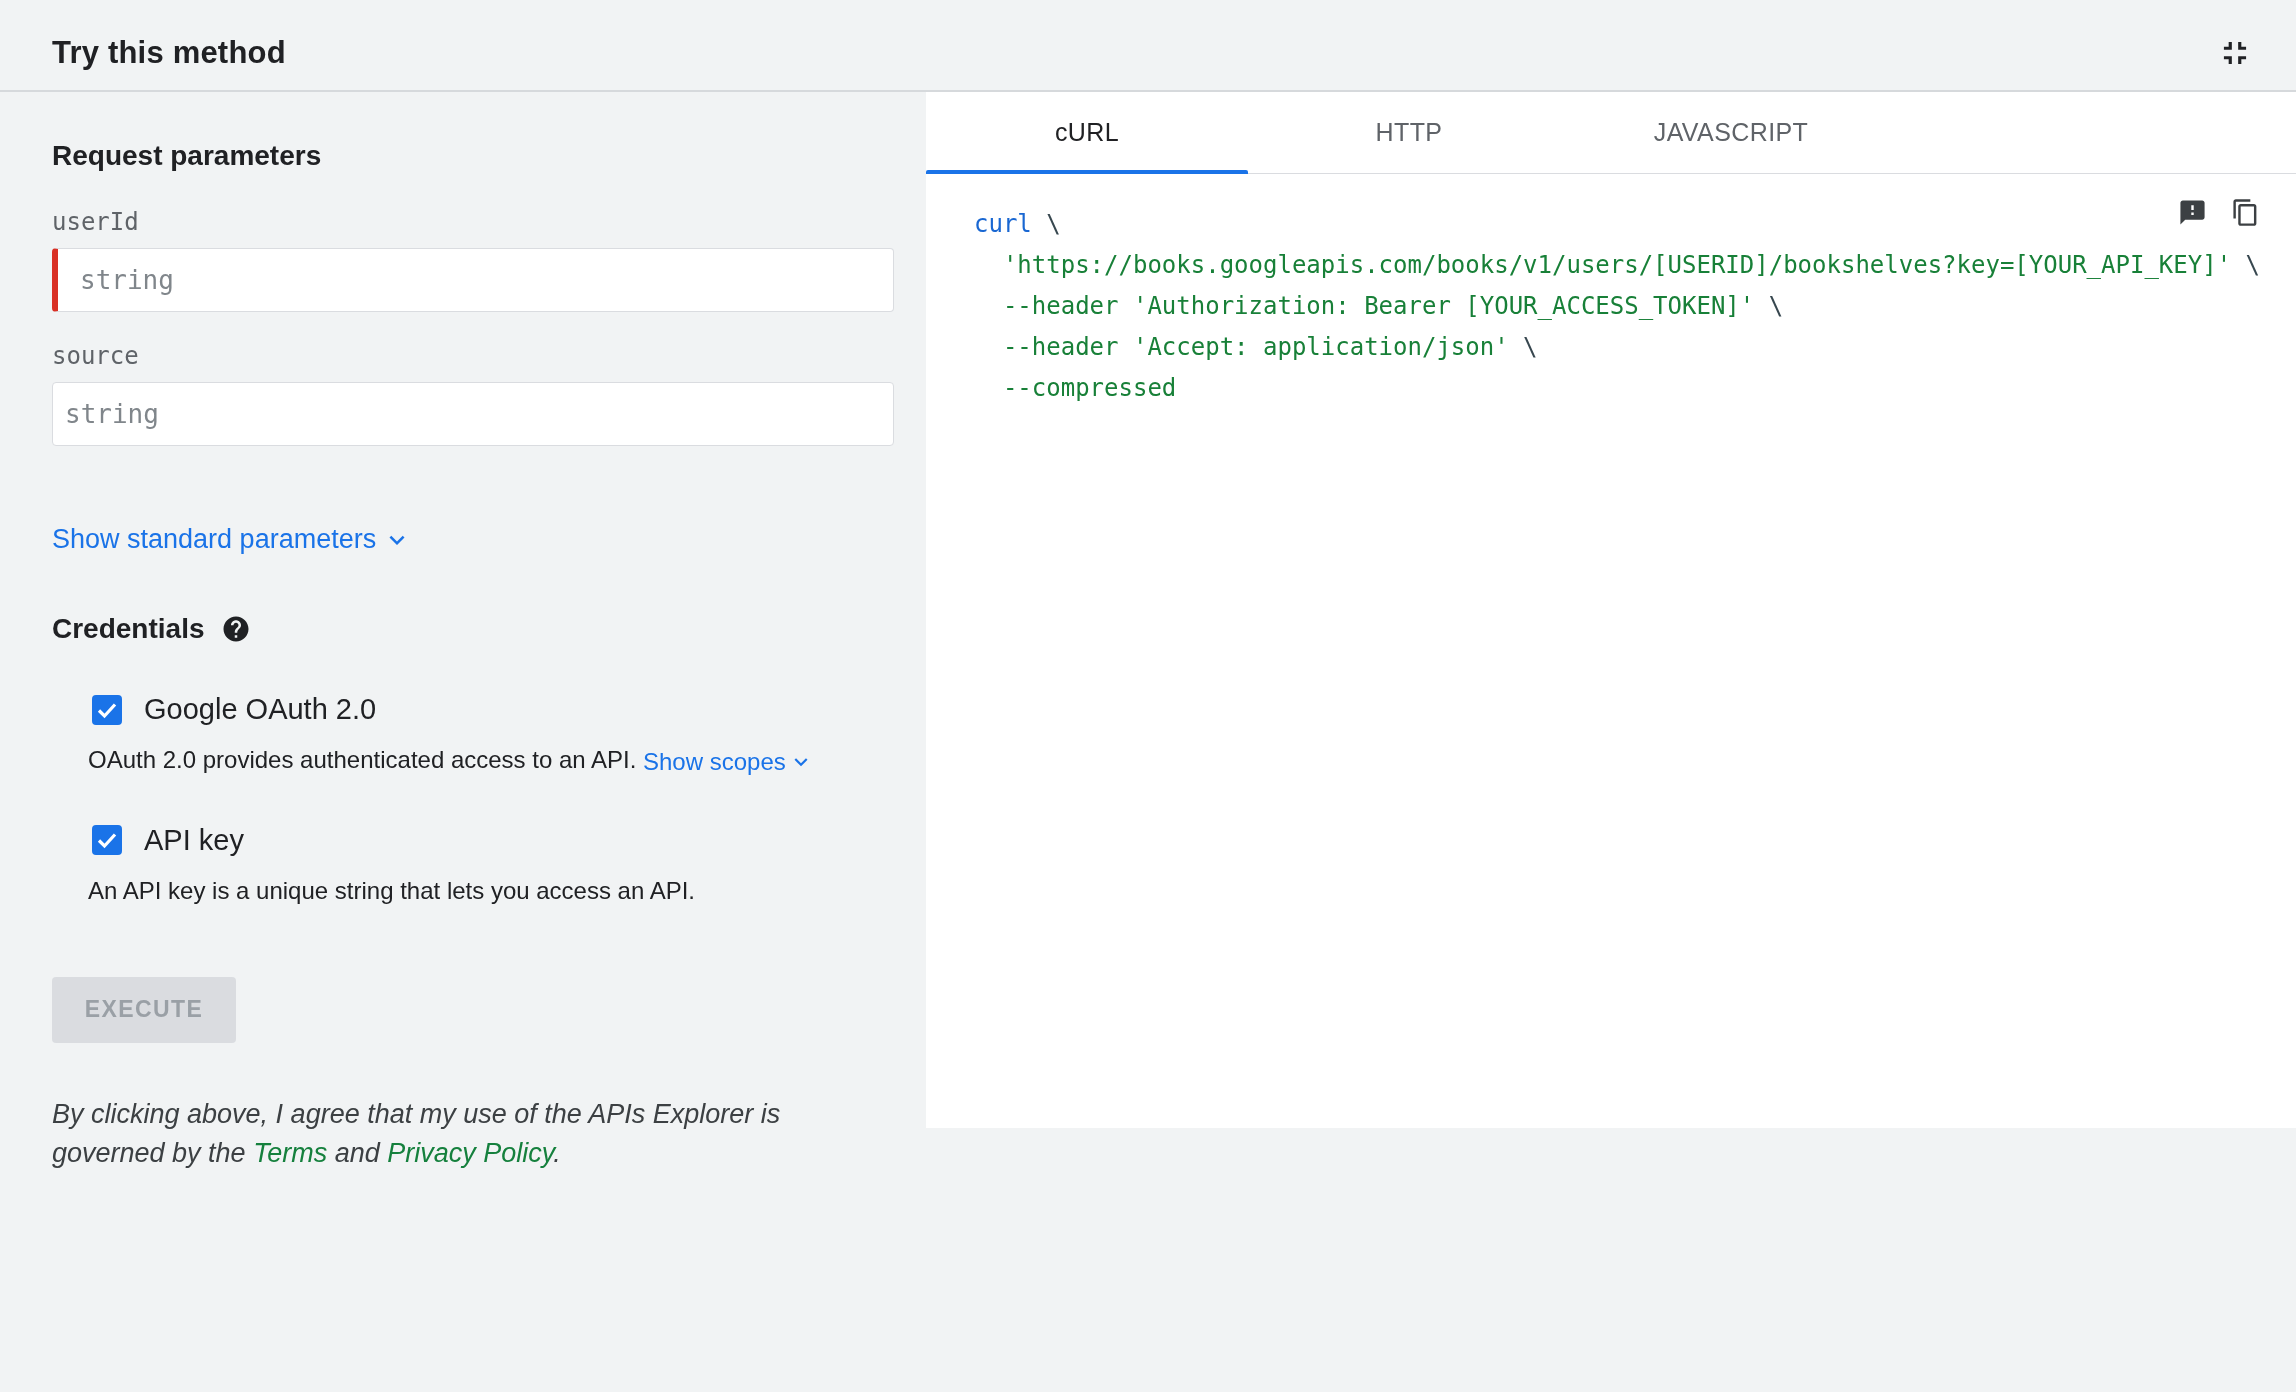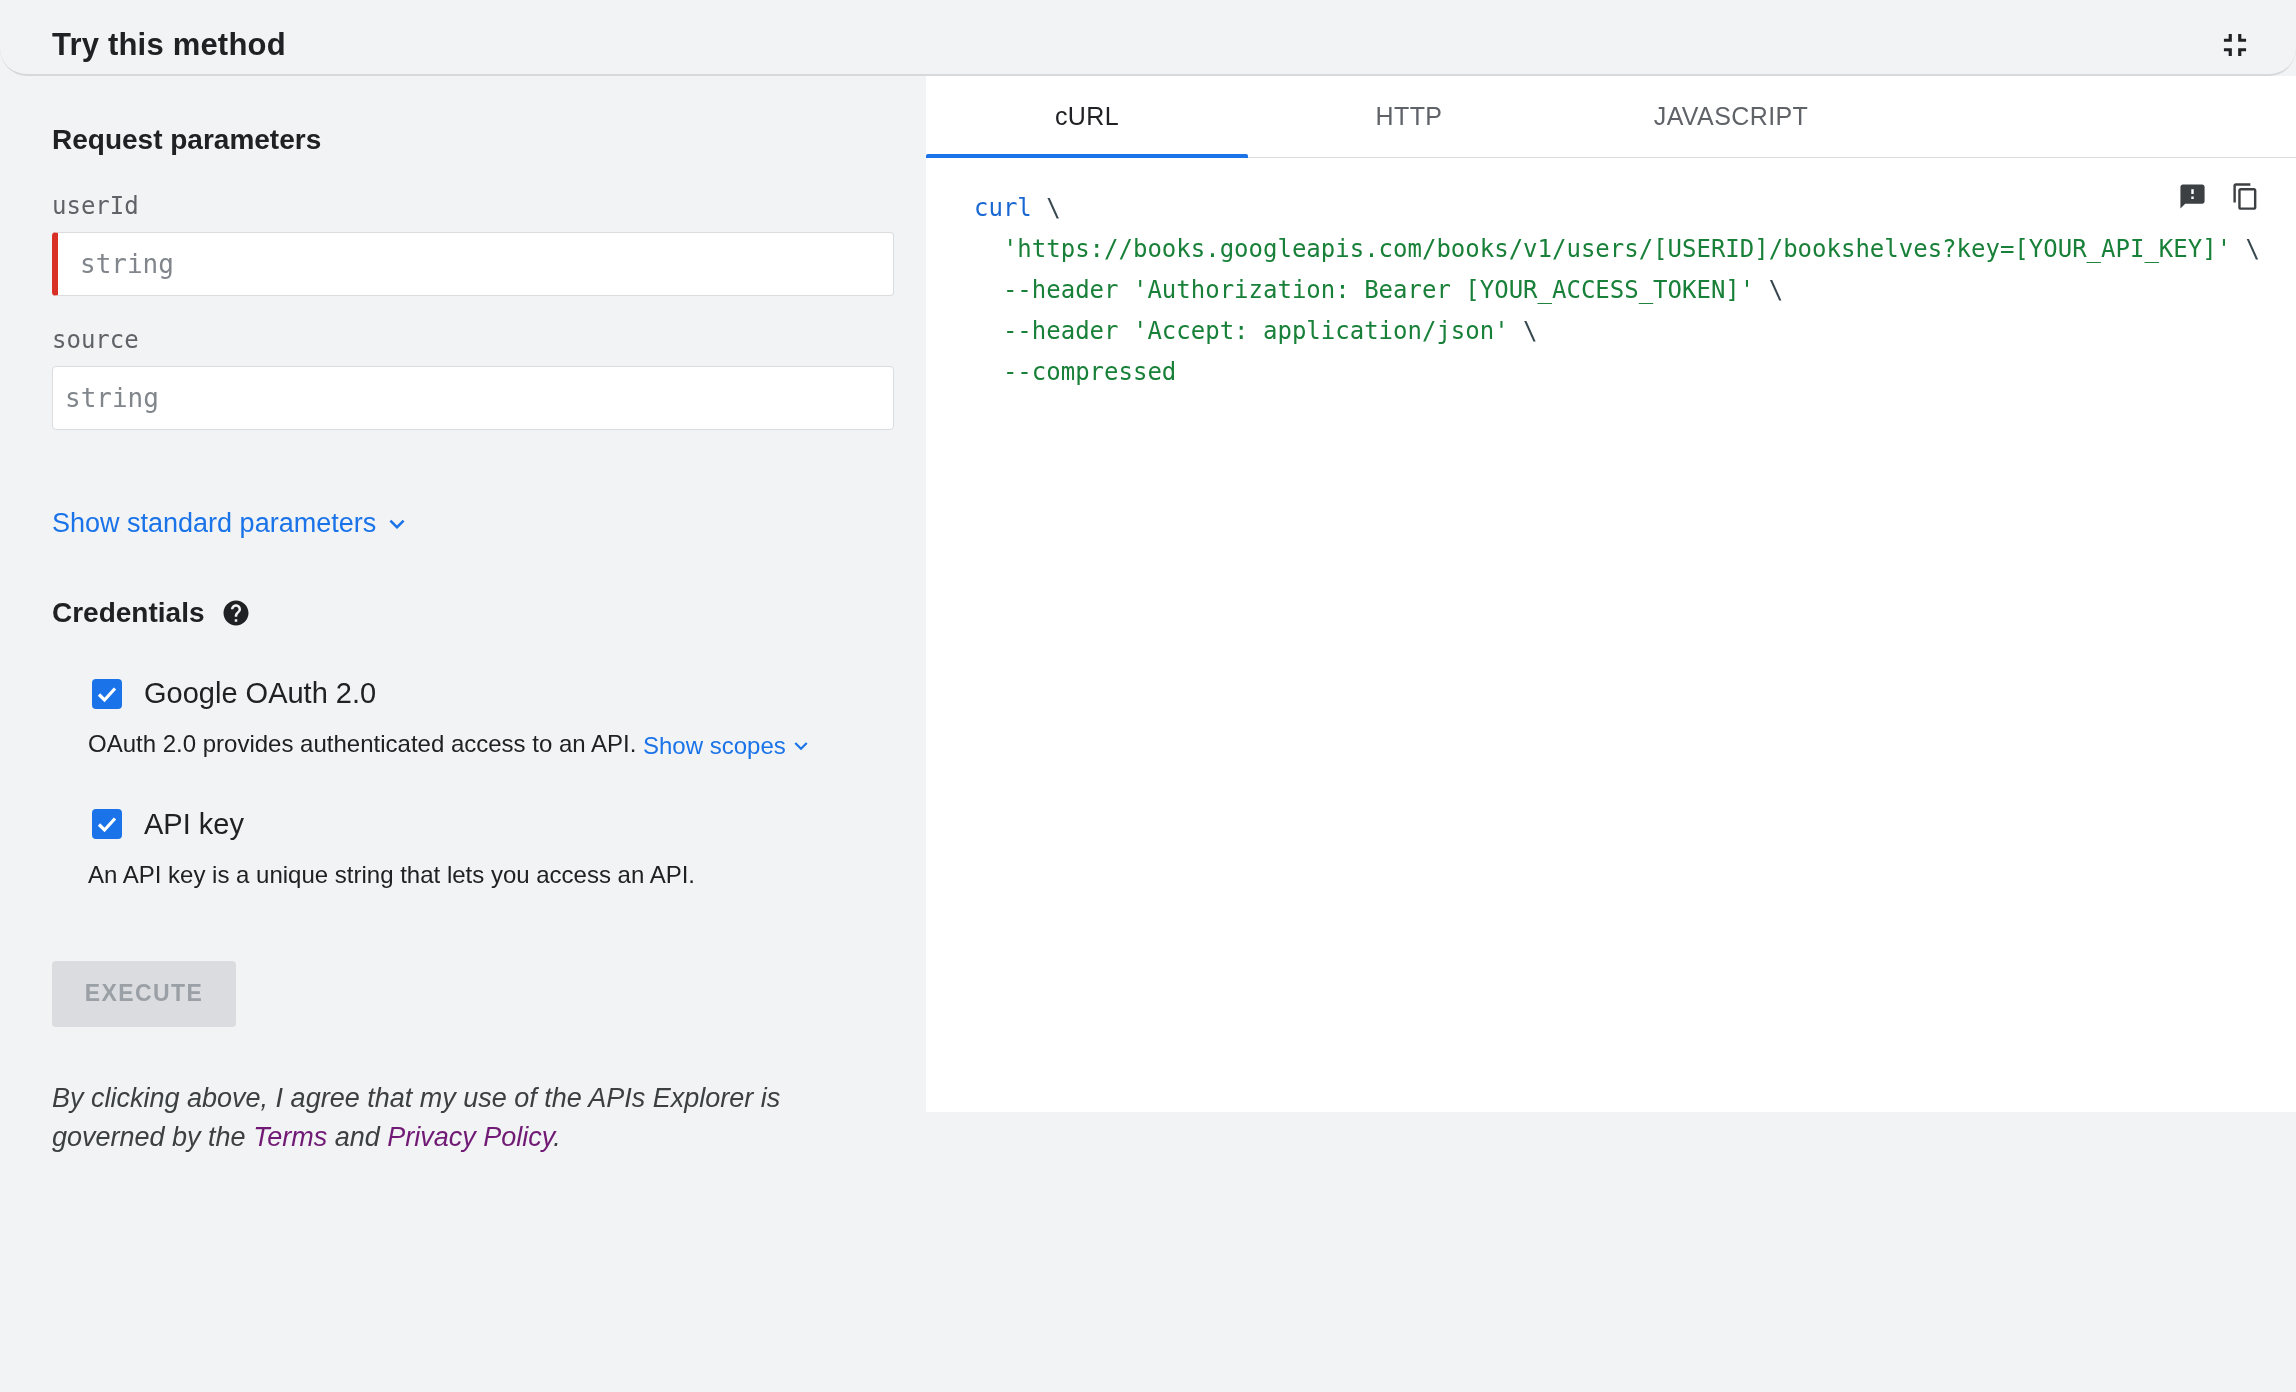--- a/index.html
+++ b/index.html
@@ -6,26 +6,25 @@
   html, body { margin: 0; padding: 0; }
   body {
     width: 2296px; height: 1392px;
     background: #f1f3f4;
     font-family: "Liberation Sans", sans-serif;
     color: #202124;
     overflow: hidden;
   }
   
   .panel-header {
-    height: 76px;
+    height: 92px;
     display: flex; align-items: center; justify-content: space-between;
     padding: 16px 42px 0 52px;
     border-bottom: 2px solid #d6d9dc;
     background: #f1f3f4;
-    border-radius: 27px;
   }
   .panel-title { font-size: 31px; font-weight: 700; margin: 0; letter-spacing: 0.2px; }
   .icon-btn {
     background: none; border: none; padding: 0; cursor: pointer;
     display: flex; align-items: center; justify-content: center;
   }
   
   .content { display: flex; height: 1284px; align-items: flex-start; }
   .left-panel {
     width: 1104px; height: 100%;
@@ -99,21 +98,21 @@
     border: none; border-radius: 4px;
     font-family: Liberation Sans, sans-serif;
     font-size: 23px; font-weight: 700; letter-spacing: 1.4px;
   }
   .disclaimer {
     margin: 52px 0 0 0;
     max-width: 835px;
     font-style: italic;
     font-size: 27px; line-height: 1.45; color: #3c4043;
   }
-  .disclaimer a { color: #701a75; text-decoration: none; cursor: pointer; }
+  .disclaimer a { color: #15803d; text-decoration: none; cursor: pointer; }
   
   .tabs {
     display: flex;
     height: 82px;
     border-bottom: 1px solid #dadce0;
     background: #ffffff;
   }
   .tab {
     width: 322px;
     display: flex; align-items: center; justify-content: center;

